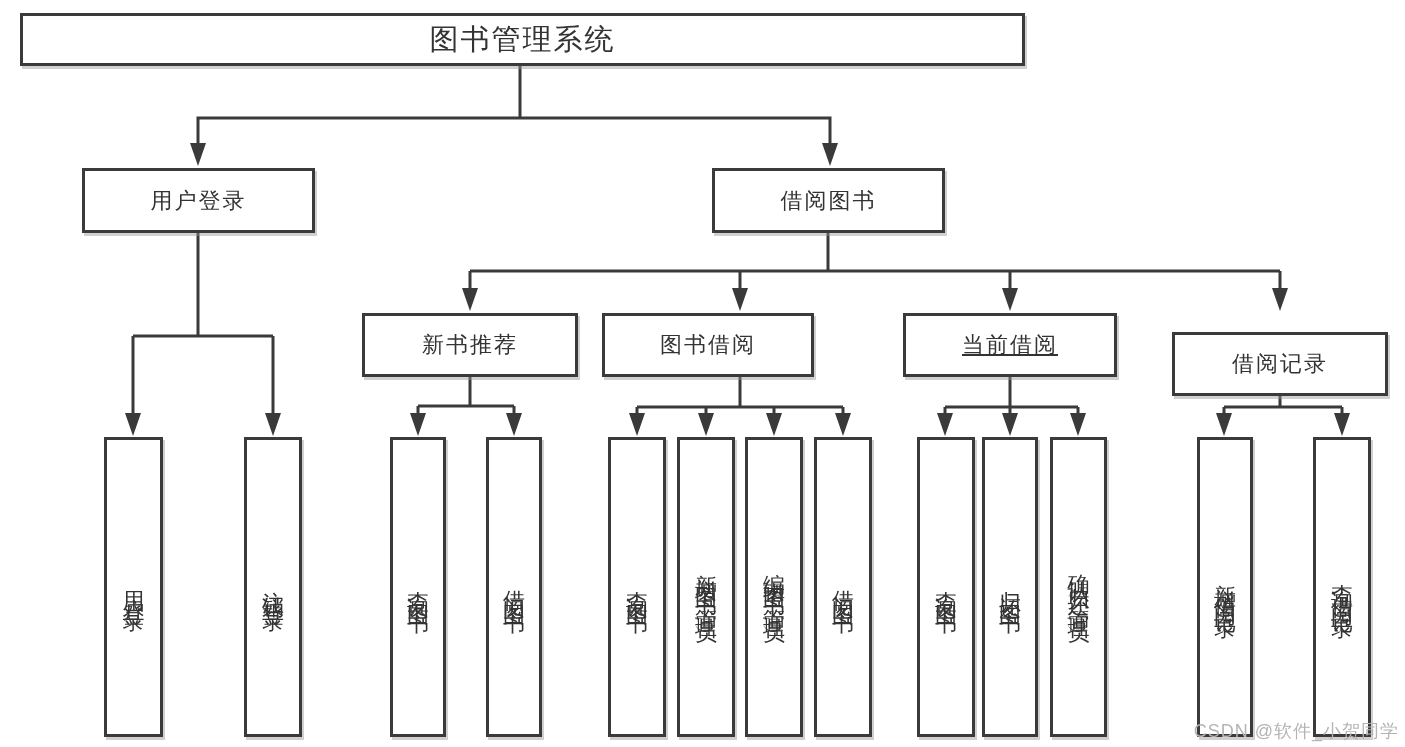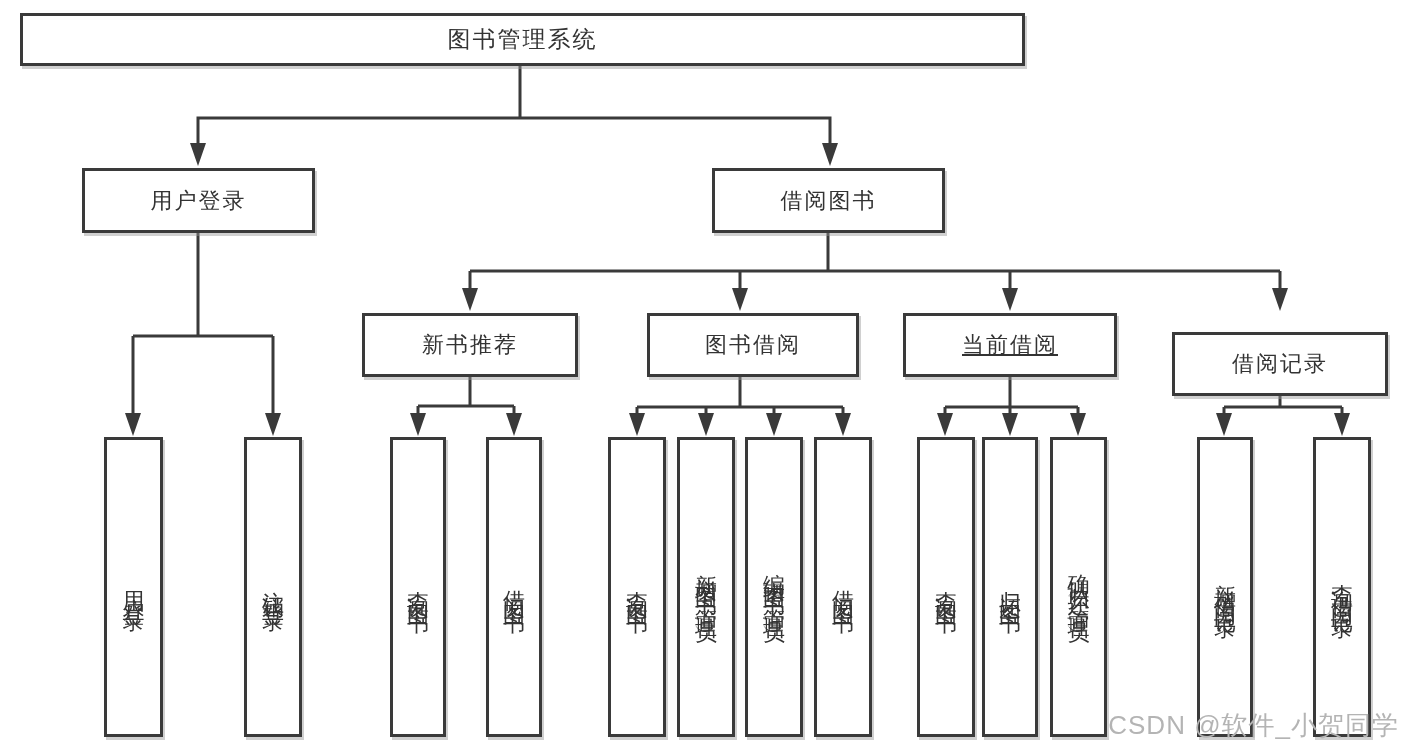--- a/index.html
+++ b/index.html
@@ -7,27 +7,27 @@
     position:relative;width:1405px;height:747px;background:#ffffff;
     font-family:"Liberation Sans","DejaVu Sans",sans-serif;overflow:hidden;color:#333333;
   }
   svg.connectors{position:absolute;left:0;top:0;width:1405px;height:747px;}
   .box{
     position:absolute;background:#ffffff;border:3px solid #3a3a3a;
     box-shadow:2px 3px 0 rgba(150,150,150,0.45);
     display:flex;align-items:center;justify-content:center;box-sizing:content-box;
   }
   .h-label{font-size:22px;letter-spacing:2px;white-space:nowrap;}
-  .root-label{font-size:23px;letter-spacing:2px;}
+  .root-label{font-size:29px;letter-spacing:2px;}
   .leaf .v-label{
     writing-mode:vertical-rl;text-orientation:mixed;
     font-size:22px;line-height:1;letter-spacing:7px;white-space:nowrap;
   }
   .watermark{
-    position:absolute;right:6px;bottom:4px;font-size:26px;color:#b4b4b4;
+    position:absolute;right:6px;bottom:4px;font-size:18px;color:#b4b4b4;
     letter-spacing:1px;white-space:nowrap;
   }
 </style>
 </head>
 <body>
 
 <div class="canvas">
 
   <svg class="connectors" viewBox="0 0 1405 747" fill="none" stroke="#3a3a3a" stroke-width="3">
     <g>
@@ -79,21 +79,21 @@
   <div class="box" style="left:82px;top:168px;width:227px;height:59px;">
     <span class="h-label">用户登录</span>
   </div>
   <div class="box" style="left:712px;top:168px;width:227px;height:59px;">
     <span class="h-label">借阅图书</span>
   </div>
 
   <div class="box" style="left:362px;top:313px;width:210px;height:58px;text-align:right;">
     <span class="h-label">新书推荐</span>
   </div>
-  <div class="box" style="left:647px;top:313px;width:206px;height:58px;">
+  <div class="box" style="left:602px;top:313px;width:206px;height:58px;">
     <span class="h-label">图书借阅</span>
   </div>
   <div class="box" style="left:903px;top:313px;width:208px;height:58px;text-decoration:underline;">
     <span class="h-label">当前借阅</span>
   </div>
   <div class="box" style="left:1172px;top:332px;width:210px;height:58px;">
     <span class="h-label">借阅记录</span>
   </div>
 
   <div class="box leaf" style="left:104px;top:437px;width:53px;height:294px;">

